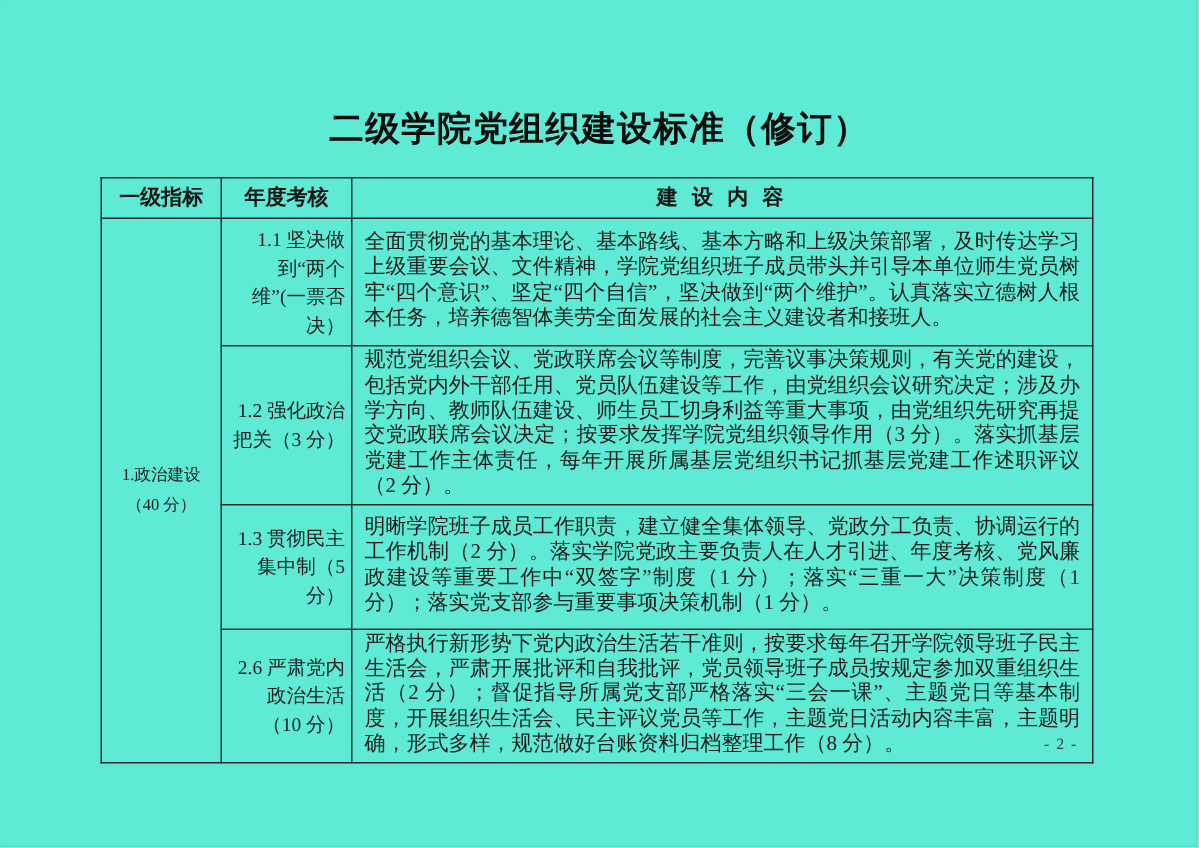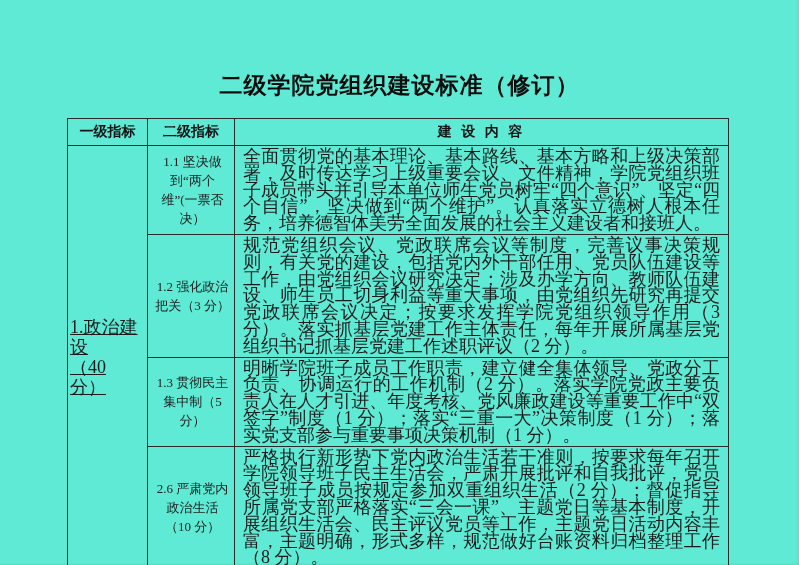--- a/index.html
+++ b/index.html
@@ -40,36 +40,36 @@
     height:26px;
     font-size:14px;
     font-weight:bold;
     text-align:center;
     vertical-align:middle;
     padding:0;
     color:#141414;
   }
   th.h3{letter-spacing:3px;}
   td.lvl1{
+    text-align:center;
     vertical-align:middle;
-    font-size:18px;
+    font-size:11px;
     line-height:20px;
     padding:0 2px;
-    text-decoration:underline;
   }
   td.ind{
     vertical-align:middle;
     font-size:13px;
     line-height:19px;
     padding:2px 4px 2px 7px;
-    text-align:center;
+    text-align:right;
   }
   td.content{
     vertical-align:middle;
-    font-size:18px;
+    font-size:14px;
     line-height:16.8px;
     text-align:justify;
     text-justify:inter-ideograph;
     padding:2px 8px;
   }
   tr.r1 td{height:80px;}
   tr.r2 td{height:92px;}
   tr.r3 td{height:78px;}
   tr.r4 td{height:84px;}
   .pagenum{
@@ -89,21 +89,21 @@
 
   <table class="std">
     <colgroup>
       <col class="c1">
       <col class="c2">
       <col class="c3">
     </colgroup>
     <thead>
       <tr>
         <th>一级指标</th>
-        <th>二级指标</th>
+        <th>年度考核</th>
         <th class="h3">建 设 内 容</th>
       </tr>
     </thead>
     <tbody>
       <tr class="r1">
         <td class="lvl1" rowspan="4">
           <div>1.政治建设</div>
           <div>（40 分）</div>
         </td>
         <td class="ind">1.1 坚决做到“两个维”(一票否决）</td>

